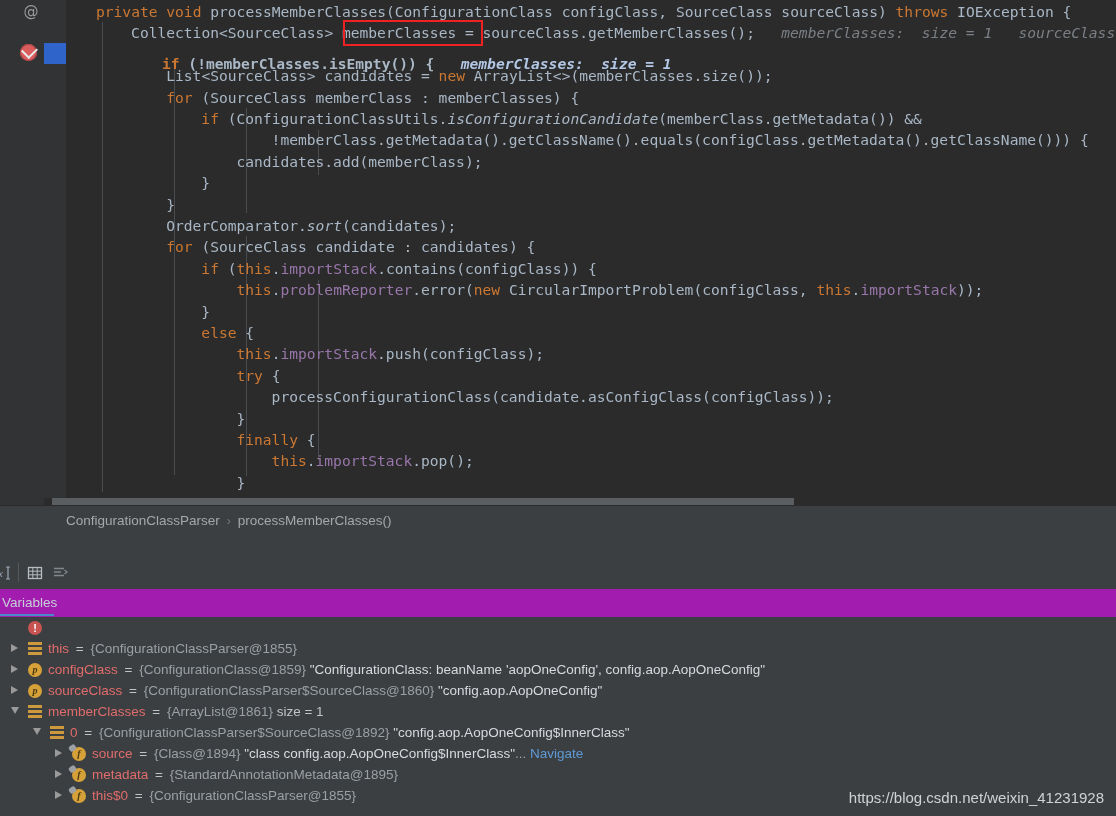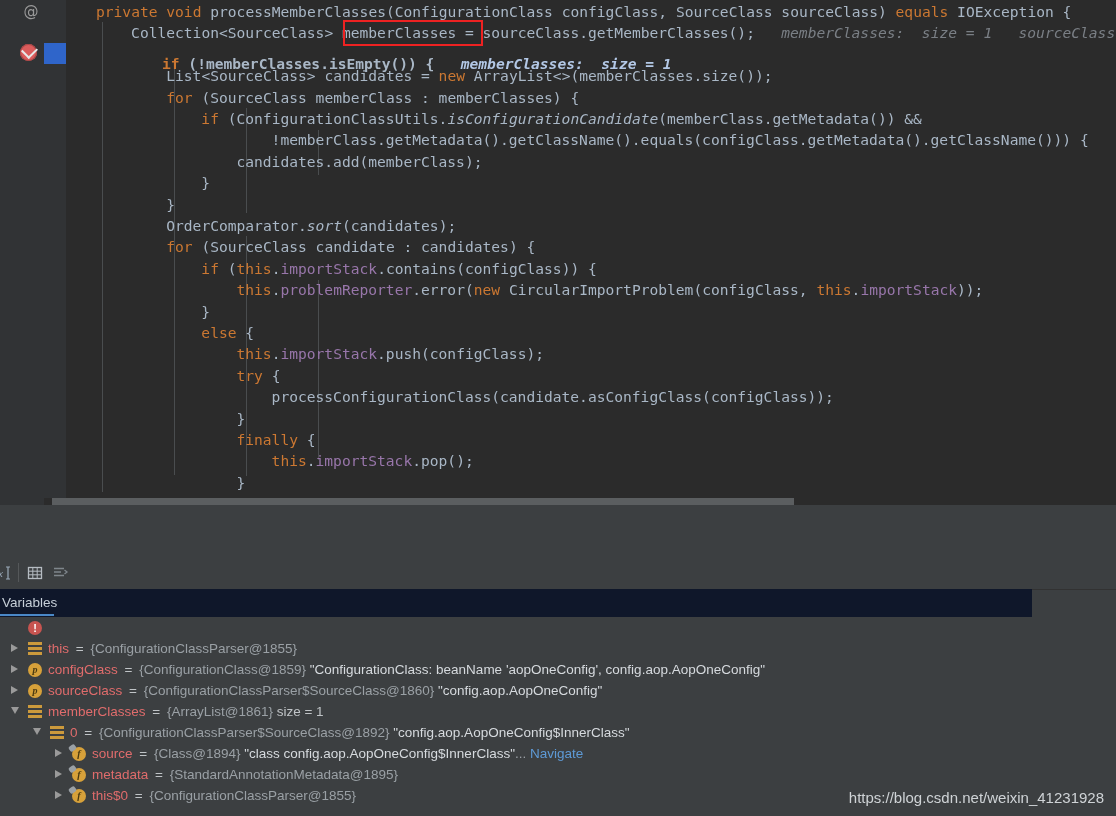--- a/index.html
+++ b/index.html
@@ -79,21 +79,21 @@
   .gap{position:absolute;left:0;top:535px;width:1116px;height:22px;background:#3c3f41;
        border-bottom:1px solid #2b2b2b;}
 
   
   .dbg{position:absolute;left:0;top:557px;width:1116px;height:259px;background:#3c3f41;}
   .dbgtoolbar{position:absolute;left:0;top:0;width:1116px;height:32px;background:#3c3f41;
               border-bottom:1px solid #323232;}
   .ti{position:absolute;top:7px;width:18px;height:18px;}
   .tsep{position:absolute;top:6px;width:1px;height:19px;background:#55585a;}
 
-  .tabstrip{position:absolute;left:0;top:32px;width:1032px;height:28px;background:#0f172a;
+  .tabstrip{position:absolute;left:0;top:32px;width:1116px;height:28px;background:#a21caf;
             border-bottom:1px solid #ffffff;}
   .tab{position:absolute;left:-6px;top:0;height:28px;line-height:28px;font-size:13.5px;color:#c7d0d8;
        padding:0 8px;}
   .tabline{position:absolute;left:-6px;top:25px;width:60px;height:2px;background:#4a88c7;}
 
   .vars{position:absolute;left:0;top:60px;width:1116px;height:199px;background:#3c3f41;overflow:hidden;}
   .vrow{position:absolute;left:0;right:0;height:21px;line-height:21px;font-size:13.5px;white-space:nowrap;}
   .vname{color:#e06c6c;}
   .veq{color:#c0c4c7;padding:0 3px;}
   .vtype{color:#9aa0a5;}
@@ -172,21 +172,21 @@
 
     <div class="codearea">
 
       <div class="ig" style="left:36px;top:22px;height:470px;"></div>
       <div class="ig" style="left:108px;top:65px;height:410px;"></div>
       <div class="ig" style="left:180px;top:108px;height:105px;"></div>
       <div class="ig" style="left:180px;top:236px;height:240px;"></div>
       <div class="ig" style="left:252px;top:130px;height:45px;"></div>
       <div class="ig" style="left:252px;top:280px;height:180px;"></div>
       <div id="code-lines">
-          <div class="line" style="top: 1px; padding-left: 30px;"><span class="kw">private </span><span class="kw">void </span><span class="fn">processMemberClasses</span><span class="fn">(ConfigurationClass configClass, SourceClass sourceClass) </span><span class="kw">equals </span><span class="fn">IOException {</span></div>
+          <div class="line" style="top: 1px; padding-left: 30px;"><span class="kw">private </span><span class="kw">void </span><span class="fn">processMemberClasses</span><span class="fn">(ConfigurationClass configClass, SourceClass sourceClass) </span><span class="kw">throws </span><span class="fn">IOException {</span></div>
           <div class="line" style="top: 22.4px; padding-left: 65.12px;"><span class="fn">Collection&lt;SourceClass&gt; memberClasses = sourceClass.getMemberClasses();</span><span class="hint">   memberClasses:  size = 1   sourceClass: ...</span></div>
           <div class="line" style="top: 53px; padding-left: 96px; font-weight: bold;"><span class="kw">if </span><span class="fn">(!memberClasses.isEmpty()) {</span><span class="hinth">   memberClasses:  size = 1</span></div>
           <div class="line" style="top: 65.2px; padding-left: 100.24px;"><span class="fn">List&lt;SourceClass&gt; candidates = </span><span class="kw">new </span><span class="fn">ArrayList&lt;&gt;(memberClasses.size());</span></div>
           <div class="line" style="top: 86.6px; padding-left: 100.24px;"><span class="kw">for </span><span class="fn">(SourceClass memberClass : memberClasses) {</span></div>
           <div class="line" style="top: 108px; padding-left: 135.36px;"><span class="kw">if </span><span class="fn">(ConfigurationClassUtils.</span><span class="stat">isConfigurationCandidate</span><span class="fn">(memberClass.getMetadata()) &amp;&amp;</span></div>
           <div class="line" style="top: 129.4px; padding-left: 205.6px;"><span class="fn">!memberClass.getMetadata().getClassName().equals(configClass.getMetadata().getClassName())) {</span></div>
           <div class="line" style="top: 150.8px; padding-left: 170.48px;"><span class="fn">candidates.add(memberClass);</span></div>
           <div class="line" style="top: 172.2px; padding-left: 135.36px;"><span class="fn">}</span></div>
           <div class="line" style="top: 193.6px; padding-left: 100.24px;"><span class="fn">}</span></div>
           <div class="line" style="top: 215px; padding-left: 100.24px;"><span class="fn">OrderComparator.</span><span class="stat">sort</span><span class="fn">(candidates);</span></div>
@@ -205,20 +205,25 @@
           <div class="line" style="top: 493.2px; padding-left: 135.36px;"><span class="fn">}</span></div>
         </div>
     </div>
 
     <div class="redbox" style="left:343px;top:20px;width:136px;height:22px;"></div>
 
     <div class="hsb-track"></div>
     <div class="hsb-thumb"></div>
   </div>
 
+  <div class="crumbbar">
+    <div class="crumbs">
+      <span>ConfigurationClassParser</span><span class="sep">›</span><span>processMemberClasses()</span>
+    </div>
+  </div>
 
   <div class="gap"></div>
 
   <div class="dbg">
     <div class="dbgtoolbar">
       <div class="ti" style="left:-4px;">
         <svg width="18" height="18" viewBox="0 0 18 18">
           <text x="2" y="13" font-size="11" fill="#9aa9b8" font-family="Liberation Serif, serif" font-style="italic">x</text>
           <path d="M10 3 h4 M12 3 v12 M10 15 h4" stroke="#9aa9b8" stroke-width="1.2" fill="none"></path>
         </svg>

